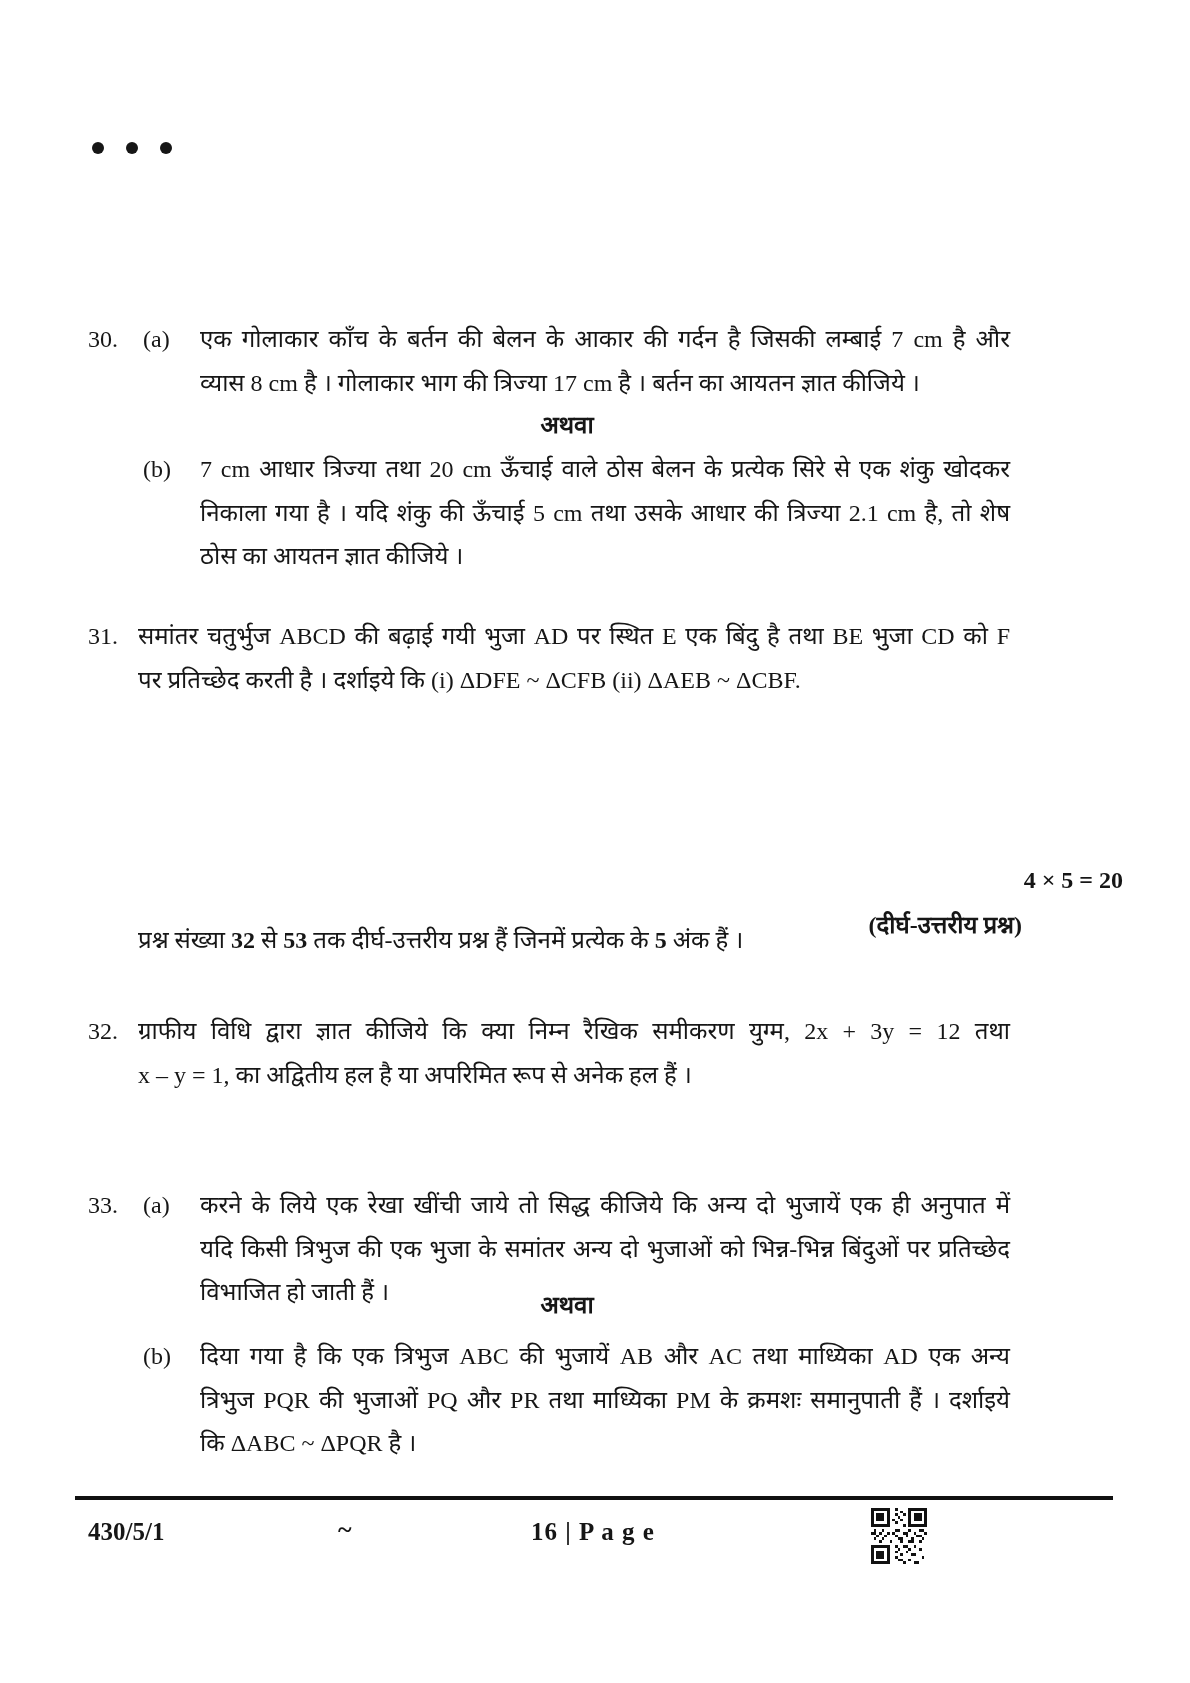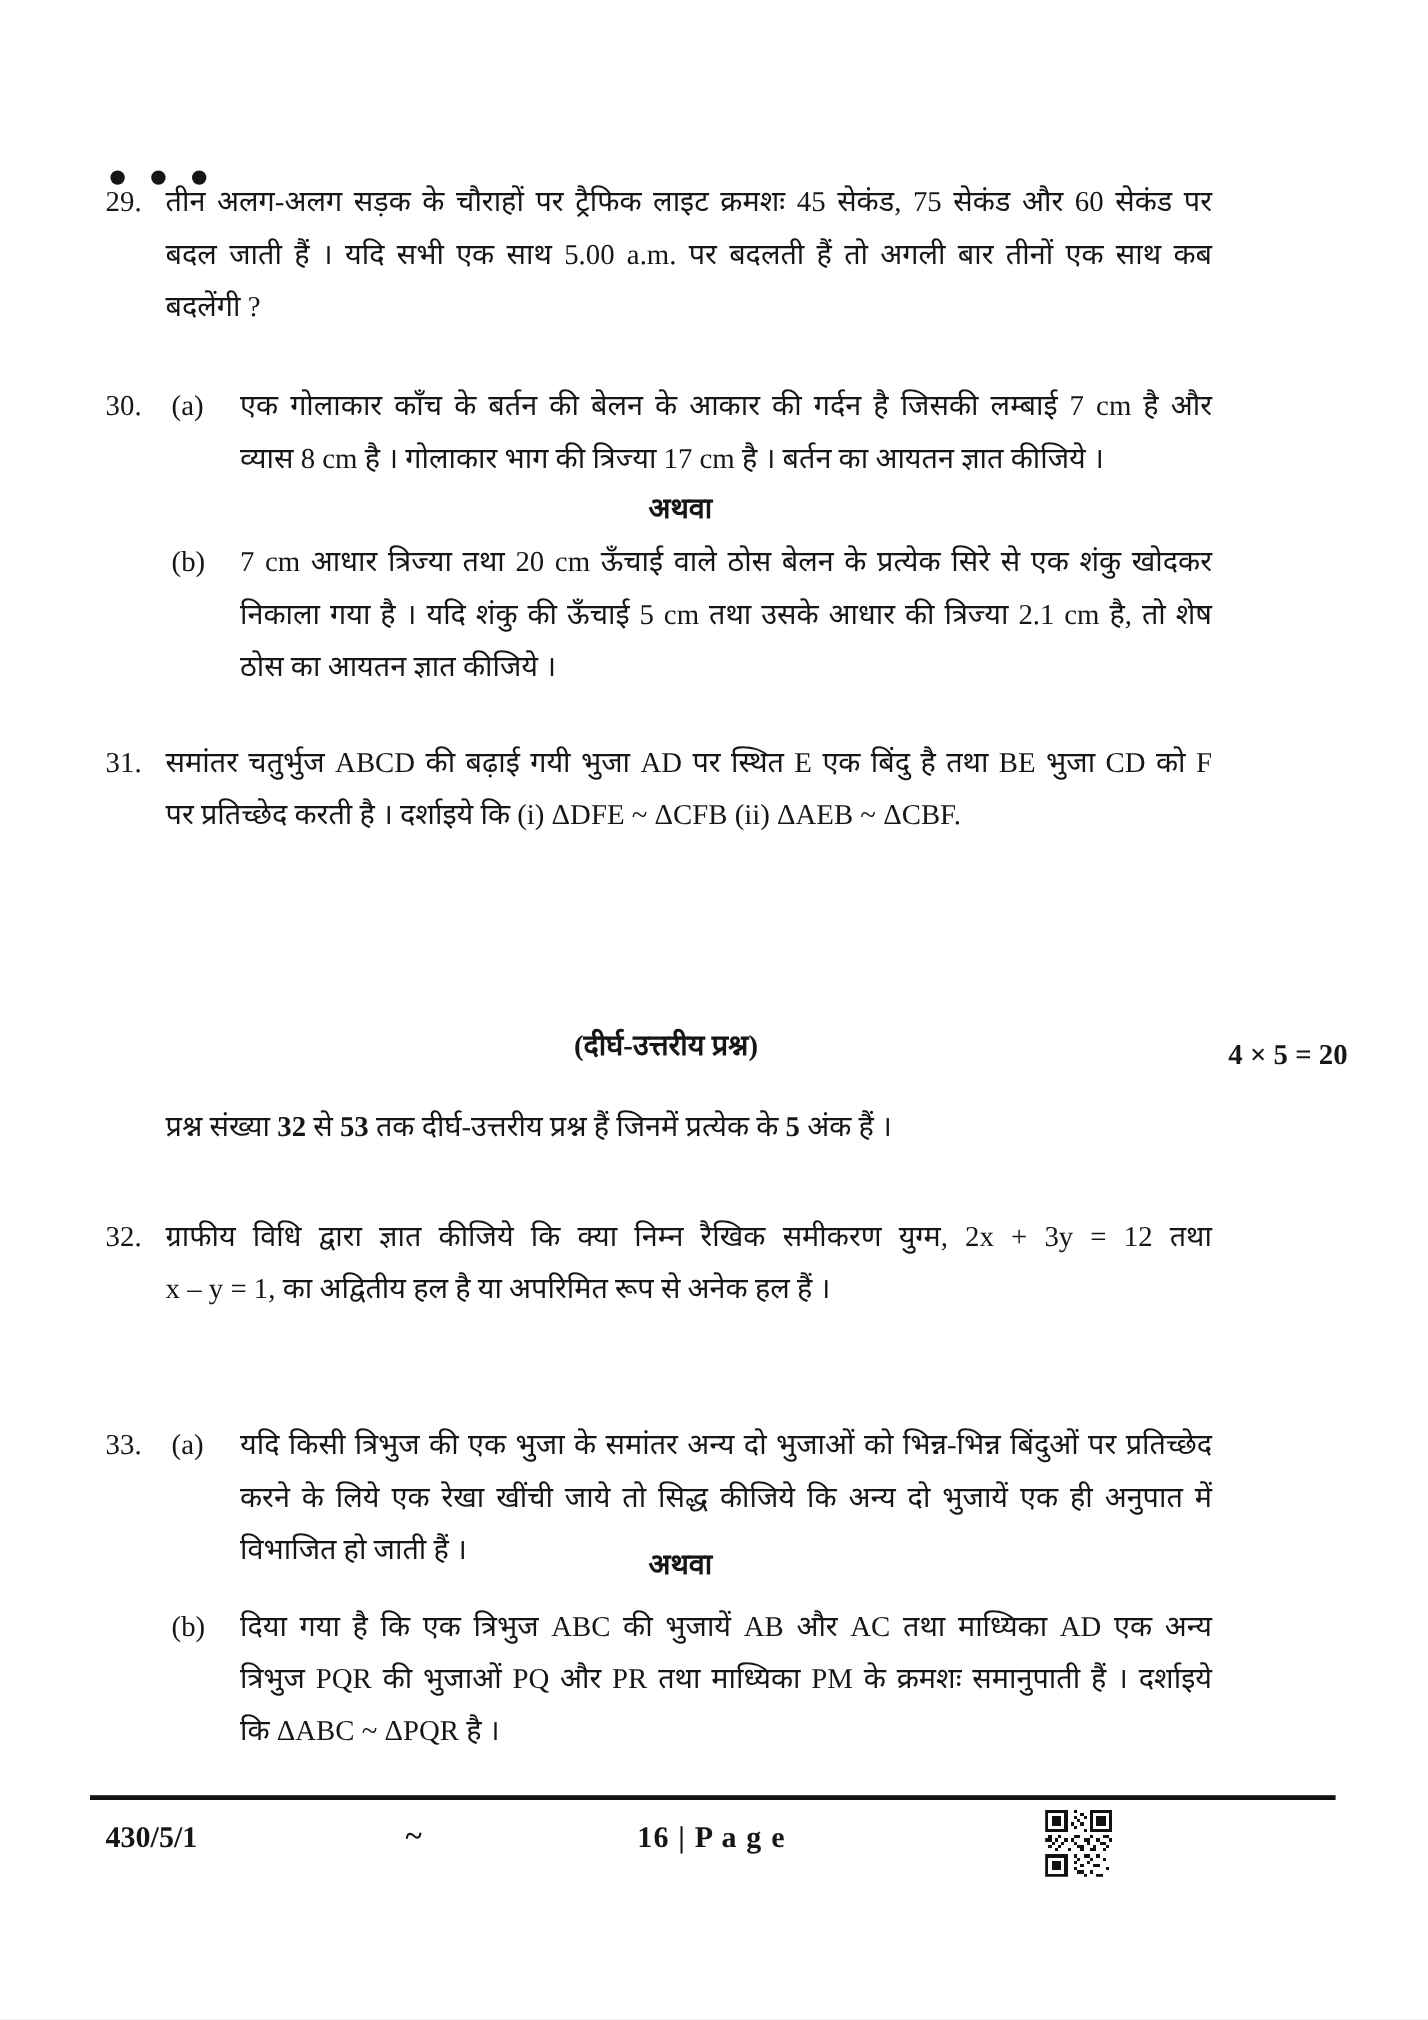--- a/index.html
+++ b/index.html
@@ -49,28 +49,20 @@
 <body>
 
 <div class="page">
 
   <div class="abs dots">
     <span class="dot"></span>
     <span class="dot"></span>
     <span class="dot"></span>
   </div>
 
-  <div class="abs qblock" style="top:148px;">
-    <span class="qnum">29.</span>
-    <div class="qbody">
-      <div class="line j">तीन अलग-अलग सड़क के चौराहों पर ट्रैफिक लाइट क्रमशः 45 सेकंड, 75 सेकंड और 60 सेकंड पर</div>
-      <div class="line j">बदल जाती हैं । यदि सभी एक साथ 5.00 a.m. पर बदलती हैं तो अगली बार तीनों एक साथ कब</div>
-      <div class="line l">बदलेंगी ?</div>
-    </div>
-  </div>
 
   <div class="abs qblock" style="top:318px;">
     <span class="qnum">30.</span>
     <span class="plabel">(a)</span>
     <div class="qbody part">
       <div class="line j">एक गोलाकार काँच के बर्तन की बेलन के आकार की गर्दन है जिसकी लम्बाई 7 cm है और</div>
       <div class="line l">व्यास 8 cm है । गोलाकार भाग की त्रिज्या 17 cm है । बर्तन का आयतन ज्ञात कीजिये ।</div>
     </div>
   </div>
 
@@ -86,41 +78,41 @@
   </div>
 
   <div class="abs qblock" style="top:615px;">
     <span class="qnum">31.</span>
     <div class="qbody">
       <div class="line j">समांतर चतुर्भुज ABCD की बढ़ाई गयी भुजा AD पर स्थित E एक बिंदु है तथा BE भुजा CD को F</div>
       <div class="line l">पर प्रतिच्छेद करती है । दर्शाइये कि (i) ΔDFE ~ ΔCFB (ii) ΔAEB ~ ΔCBF.</div>
     </div>
   </div>
 
-  <div class="abs sec-sub center" style="top:850px;">(दीर्घ-उत्तरीय प्रश्न)</div>
+  <div class="abs sec-sub center" style="top:903px;text-align:right;">(दीर्घ-उत्तरीय प्रश्न)</div>
   <div class="abs sec-marks" style="top:858px;">4 × 5 = 20</div>
 
   <div class="abs instruction" style="top:918px;">
     <span>प्रश्न संख्या </span><span class="b">32</span><span> से </span><span class="b">53</span><span> तक दीर्घ-उत्तरीय प्रश्न हैं जिनमें प्रत्येक के </span><span class="b">5</span><span> अंक हैं ।</span>
   </div>
 
   <div class="abs qblock" style="top:1010px;">
     <span class="qnum">32.</span>
     <div class="qbody">
       <div class="line j">ग्राफीय विधि द्वारा ज्ञात कीजिये कि क्या निम्न रैखिक समीकरण युग्म, 2x + 3y = 12 तथा</div>
       <div class="line l">x – y = 1, का अद्वितीय हल है या अपरिमित रूप से अनेक हल हैं ।</div>
     </div>
   </div>
 
   <div class="abs qblock" style="top:1184px;">
     <span class="qnum">33.</span>
     <span class="plabel">(a)</span>
     <div class="qbody part">
+      <div class="line j">करने के लिये एक रेखा खींची जाये तो सिद्ध कीजिये कि अन्य दो भुजायें एक ही अनुपात में</div>
       <div class="line j">यदि किसी त्रिभुज की एक भुजा के समांतर अन्य दो भुजाओं को भिन्न-भिन्न बिंदुओं पर प्रतिच्छेद</div>
-      <div class="line j">करने के लिये एक रेखा खींची जाये तो सिद्ध कीजिये कि अन्य दो भुजायें एक ही अनुपात में</div>
       <div class="line l">विभाजित हो जाती हैं ।</div>
     </div>
   </div>
 
   <div class="abs or-sep center" style="top:1283px;">अथवा</div>
 
   <div class="abs qblock" style="top:1335px;">
     <span class="plabel">(b)</span>
     <div class="qbody part">
       <div class="line j">दिया गया है कि एक त्रिभुज ABC की भुजायें AB और AC तथा माध्यिका AD एक अन्य</div>

